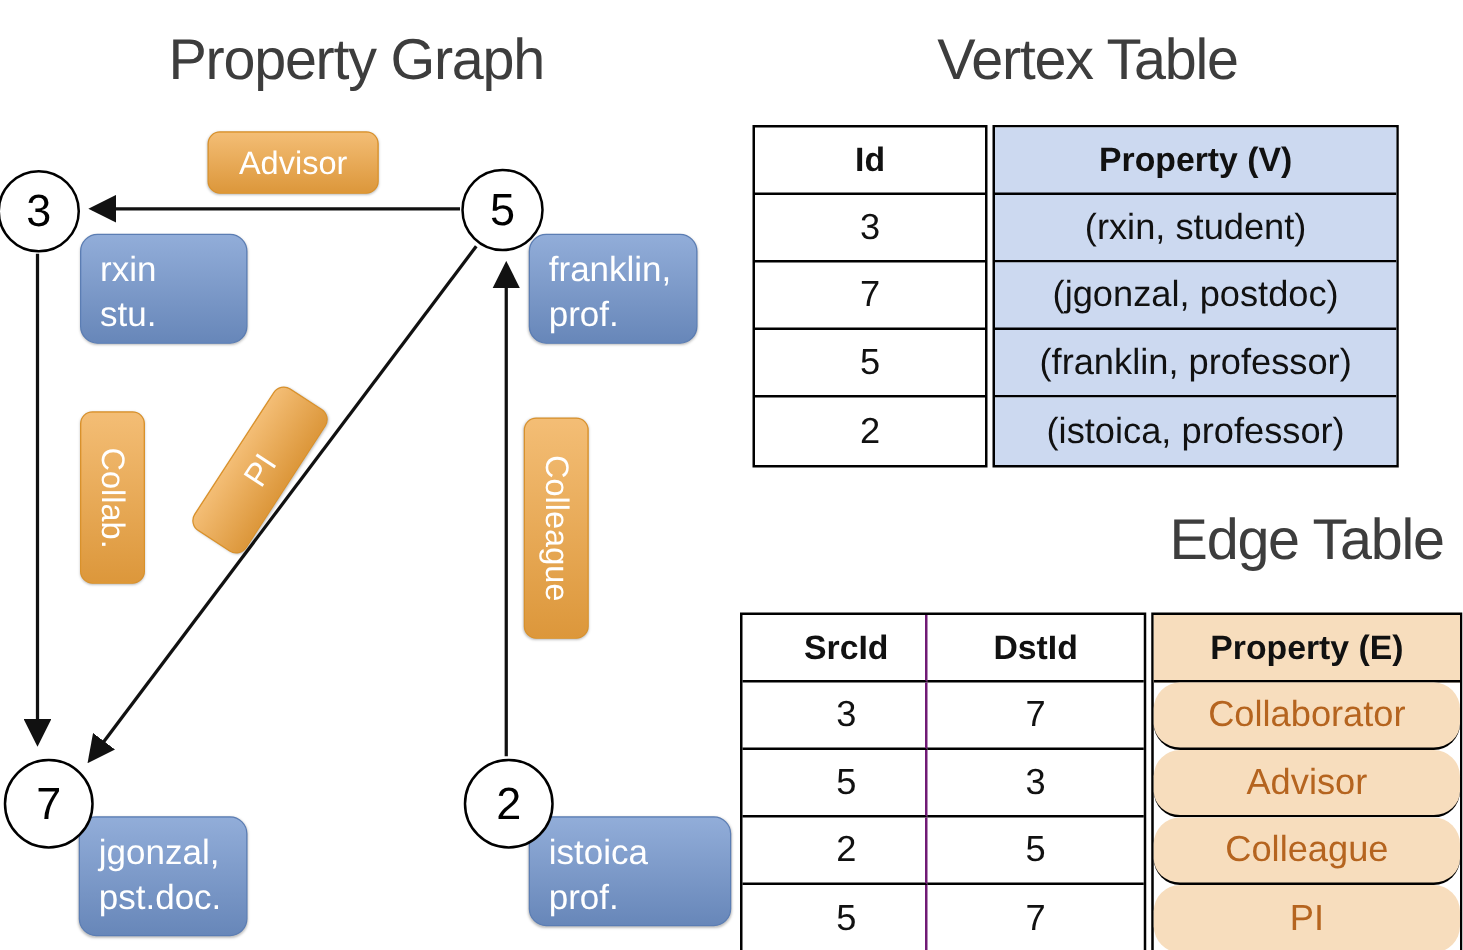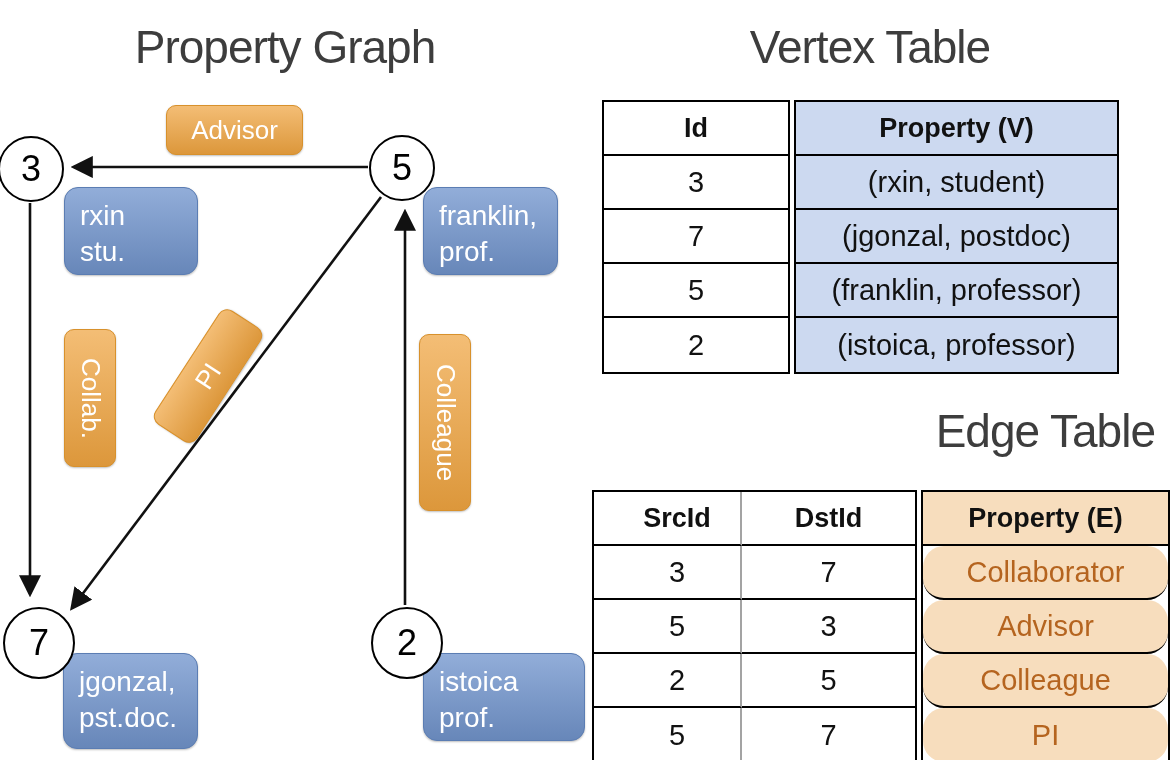--- a/index.html
+++ b/index.html
@@ -48,21 +48,21 @@
   
   .tblwrap{position:absolute;display:flex;gap:4px;align-items:flex-start;}
   .subtable{border:2.5px solid #000;background:#fff;}
   .cell{
     height:54px;display:flex;align-items:center;justify-content:center;
     border-bottom:2px solid #000;font-size:29px;
   }
   .subtable > .cell:last-child{border-bottom:none;}
   .cell.head{font-weight:bold;font-size:27px;border-bottom:2.5px solid #000;}
   .grid2{display:grid;}
-  .grid2 .cell.cr{border-right:2px solid #a3a3a3;padding-left:20px;}
+  .grid2 .cell.cr{border-right:2px solid #701a75;padding-left:20px;}
   .grid2 .cell.bb0{border-bottom:none;}
   .vbg{background:var(--vertex-col-bg);}
   .obg{background:var(--edge-col-bg);}
   .etext{color:var(--edge-text);border-radius:21px;}
 </style>
 </head>
 <body>
 
 <div class="title" style="left:0;width:570px;top:20px;">Property Graph</div>
 <div class="title" style="left:585px;width:570px;top:20px;">Vertex Table</div>

